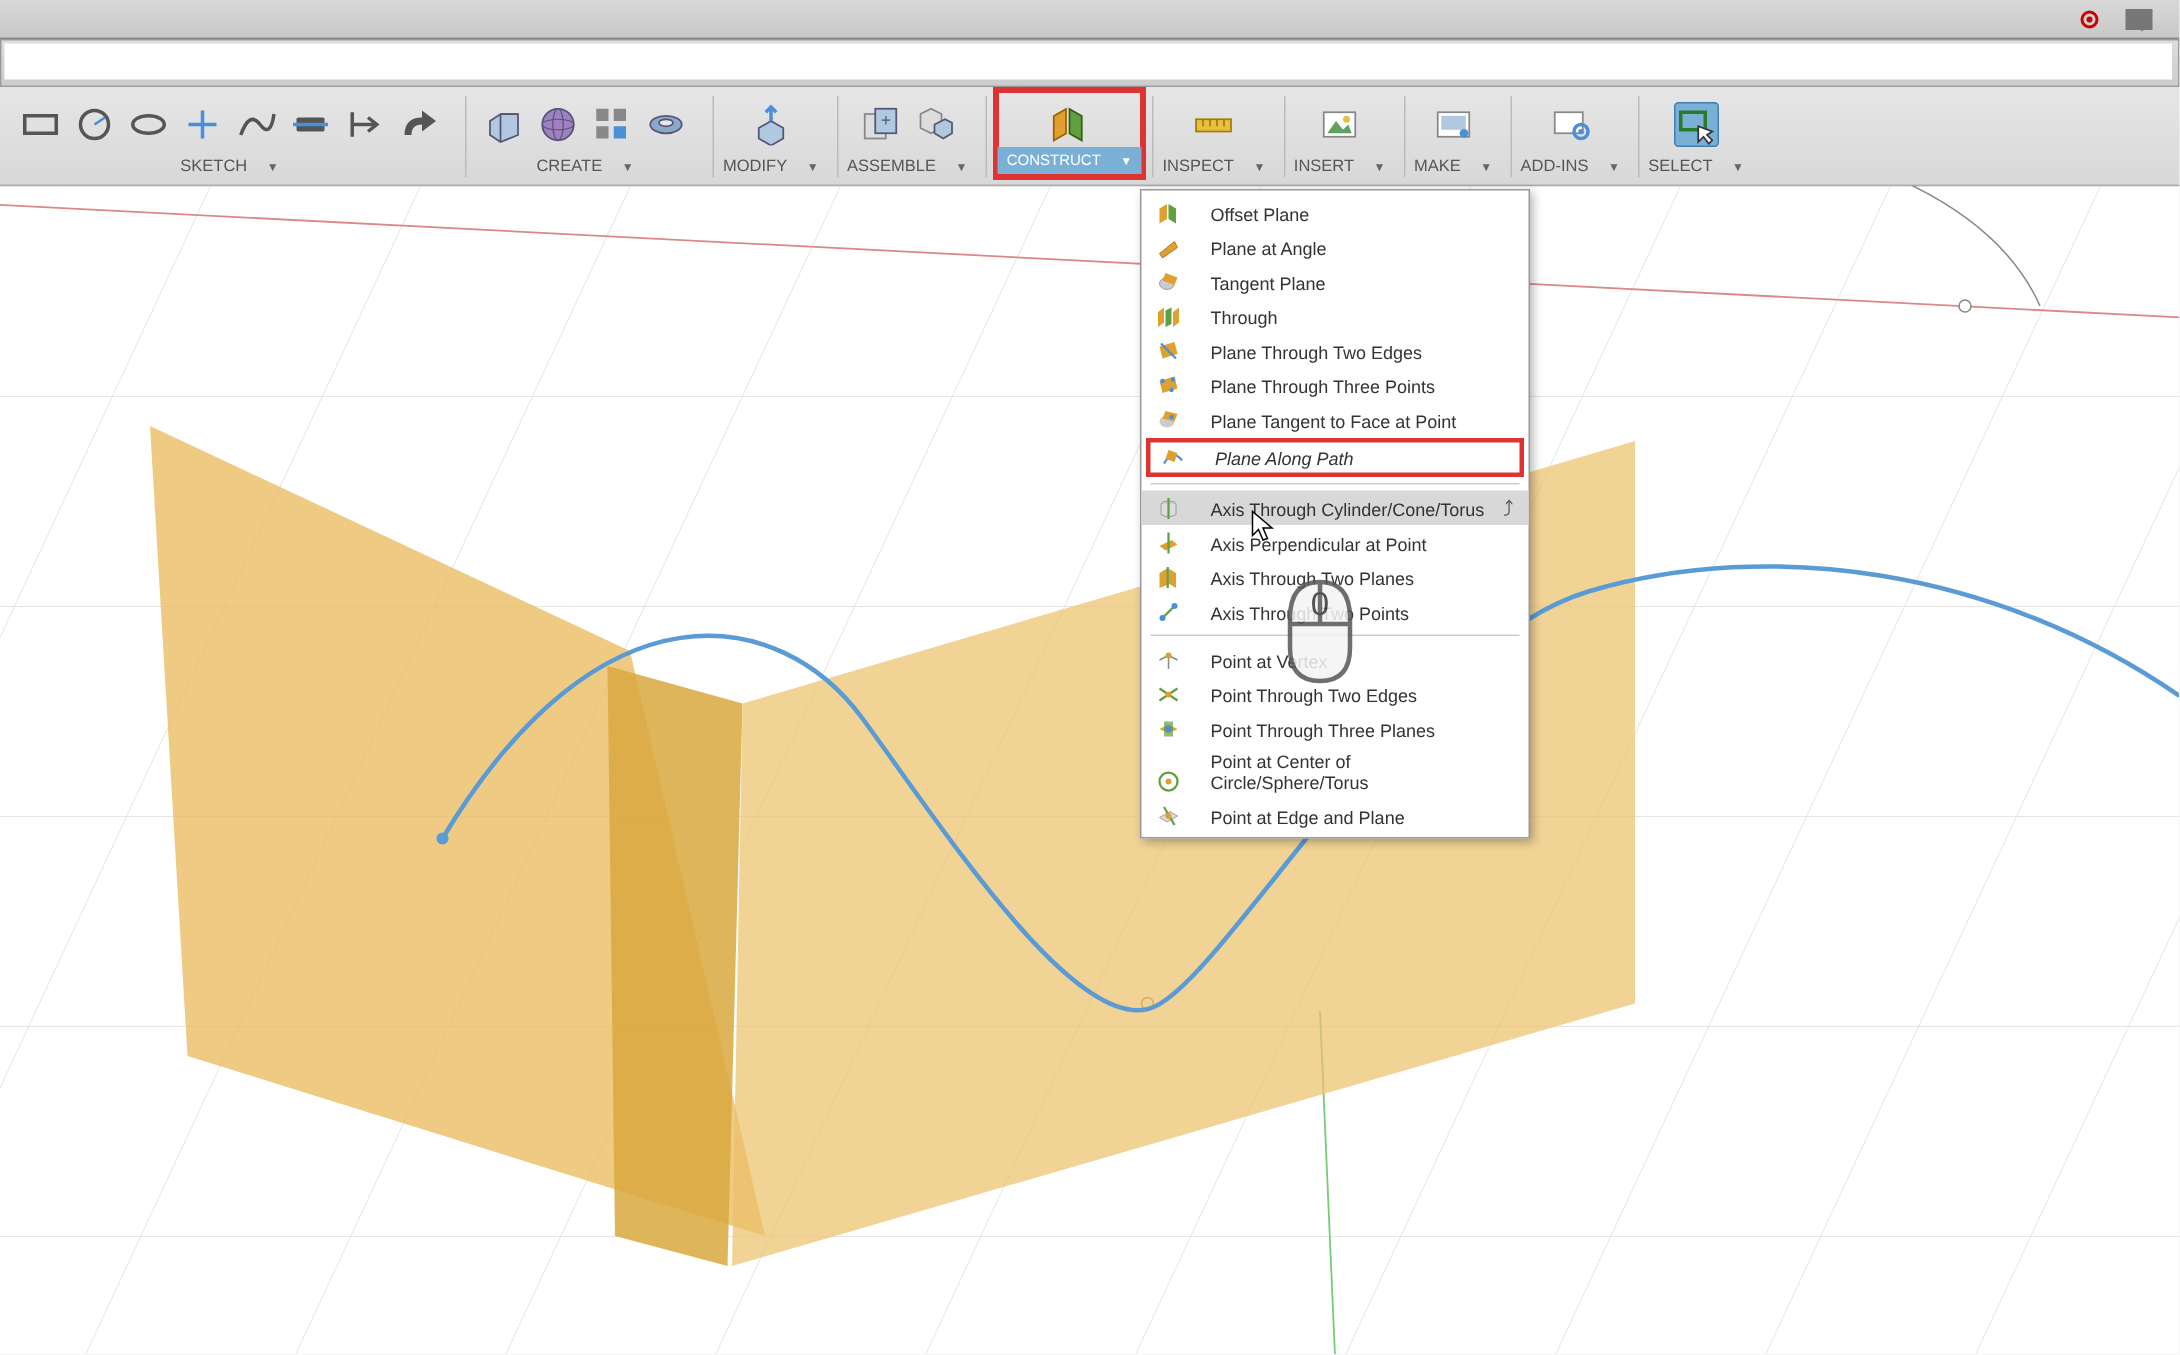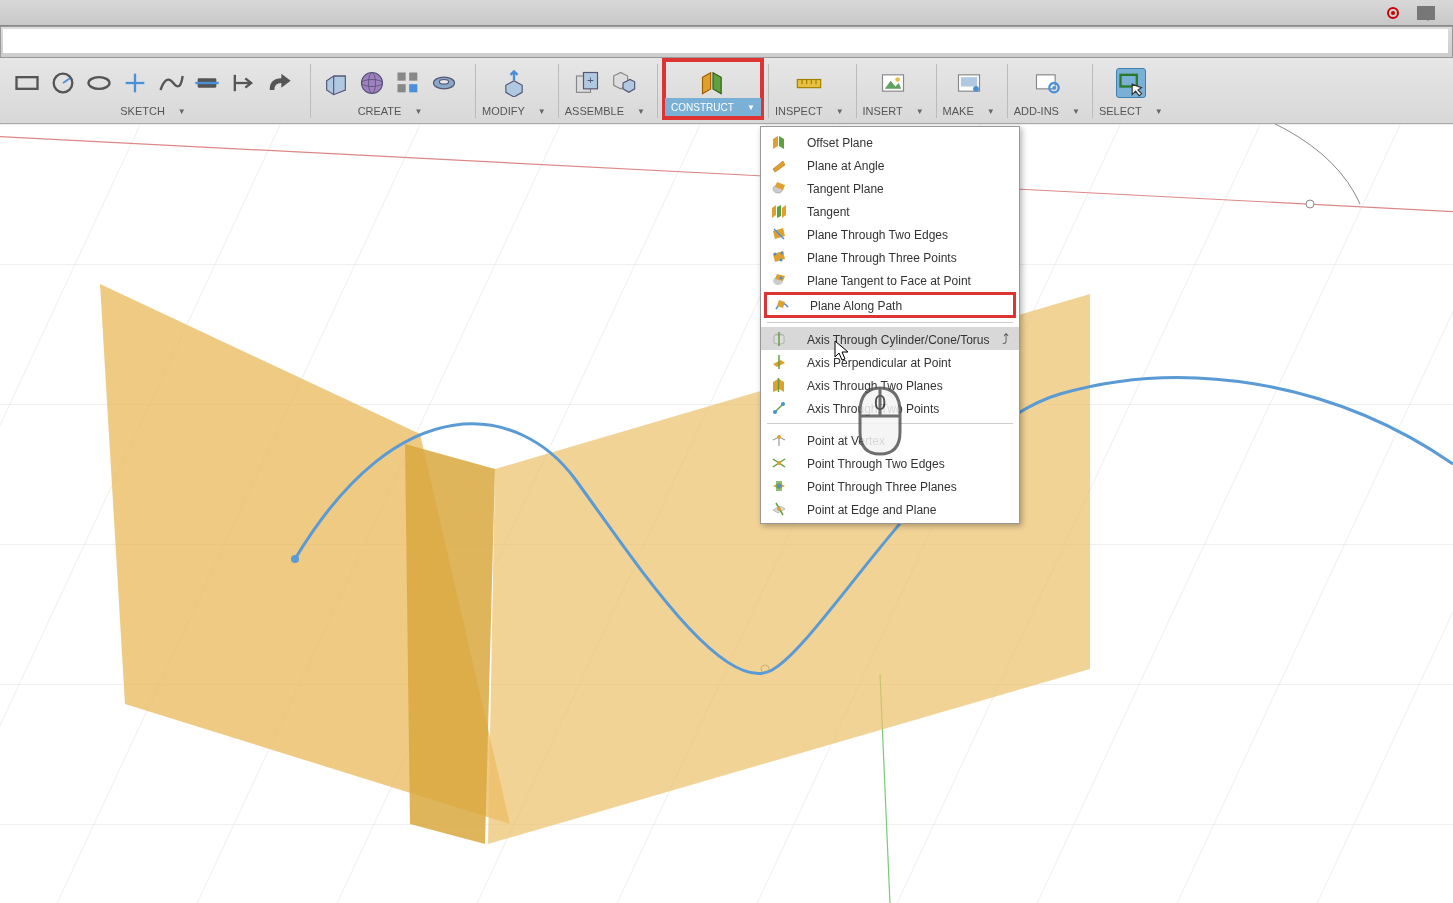--- a/index.html
+++ b/index.html
@@ -30,21 +30,21 @@
 
     .canvas { position:absolute; top:124px; left:0; right:0; bottom:0; background:#fff; overflow:hidden; }
     .canvas svg { width:100%; height:100%; }
 
     .browser-chip { position:absolute; top:136px; left:8px; width:102px; height:16px; background:#f6f6f6; border:1px solid #bbb; border-radius:3px; display:flex; align-items:center; justify-content:flex-end; padding:0 6px;}
     .browser-chip .dot{width:8px;height:8px;border-radius:50%;background:#666;}
 
     .menu { position:absolute; top:126px; left:760px; width:260px; background:#fff; border:1px solid #999; box-shadow:2px 2px 6px rgba(0,0,0,.3); z-index:20; padding:3px 0; font-size:12px; color:#333;}
     .menu .item { display:flex; align-items:flex-end; padding:3.5px 10px; gap:20px; cursor:pointer; position:relative;}
     .menu .item.hovered { background:#d8d8d8; }
-    .menu .item.boxed { border:3px solid #d33; margin:1px 3px; padding:2px 7px;}
+    .menu .item.boxed { border:3px solid #d33; margin:1px 3px; padding:2px 7px;font-style:italic;}
     .menu .item .turn { position:absolute; right:10px; font-size:14px; color:#555;}
     .menu hr { border:none; border-top:1px solid #ccc; margin:4px 6px;}
     .mi-icon { width:16px; height:16px; display:inline-flex; align-items:center; justify-content:center;}
     .mi-icon svg{width:16px;height:16px;}
 
     .mouse-overlay { position:absolute; top:382px; left:850px; width:60px; height:78px; z-index:30; opacity:.85;}
     .mouse-overlay svg{width:100%;height:100%;}
 
     .cursor { position:absolute; top:340px; left:834px; z-index:40;}
   </style>
@@ -352,21 +352,21 @@
       <span>Tangent Plane</span>
     </div>
   <div class="item">
       <span class="mi-icon">
         <svg viewBox="0 0 16 16">
           <path d="M1 5 L5 2 L5 12 L1 15 Z" fill="#e0a030"></path>
           <path d="M6 4 L10 2 L10 13 L6 15 Z" fill="#60a040"></path>
           <path d="M11 5 L15 2 L15 12 L11 15 Z" fill="#e0a030"></path>
         </svg>
       </span>
-      <span>Tangent</span>
+      <span>Through</span>
     </div>
   <div class="item">
       <span class="mi-icon">
         <svg viewBox="0 0 16 16">
           <path d="M2 5 L12 2 L14 10 L4 13 Z" fill="#e0a030"></path>
           <line x1="3" y1="3" x2="13" y2="13" stroke="#4a90d9" stroke-width="1.5"></line>
         </svg>
       </span>
       <span>Plane Through Two Edges</span>
     </div>
@@ -465,20 +465,29 @@
     </div>
   <div class="item">
       <span class="mi-icon">
         <svg viewBox="0 0 16 16">
           <path d="M2 8 L8 5 L14 8 L8 11 Z" fill="#e0a030"></path>
           <path d="M5 3 L11 3 L11 13 L5 13 Z" fill="#60a040" opacity="0.7"></path>
           <circle cx="8" cy="8" r="2" fill="#4a90d9"></circle>
         </svg>
       </span>
       <span>Point Through Three Planes</span>
+    </div>
+  <div class="item">
+      <span class="mi-icon">
+        <svg viewBox="0 0 16 16">
+          <circle cx="8" cy="8" r="6" fill="none" stroke="#60a040" stroke-width="1.5"></circle>
+          <circle cx="8" cy="8" r="2" fill="#e0a030"></circle>
+        </svg>
+      </span>
+      <span>Point at Center of Circle/Sphere/Torus</span>
     </div>
   <div class="item">
       <span class="mi-icon">
         <svg viewBox="0 0 16 16">
           <path d="M2 9 L9 5 L14 8 L7 12 Z" fill="#ddd" stroke="#888" stroke-width="0.5"></path>
           <line x1="5" y1="2" x2="12" y2="14" stroke="#60a040" stroke-width="1.5"></line>
           <circle cx="8" cy="8" r="2" fill="#e0a030"></circle>
         </svg>
       </span>
       <span>Point at Edge and Plane</span>

